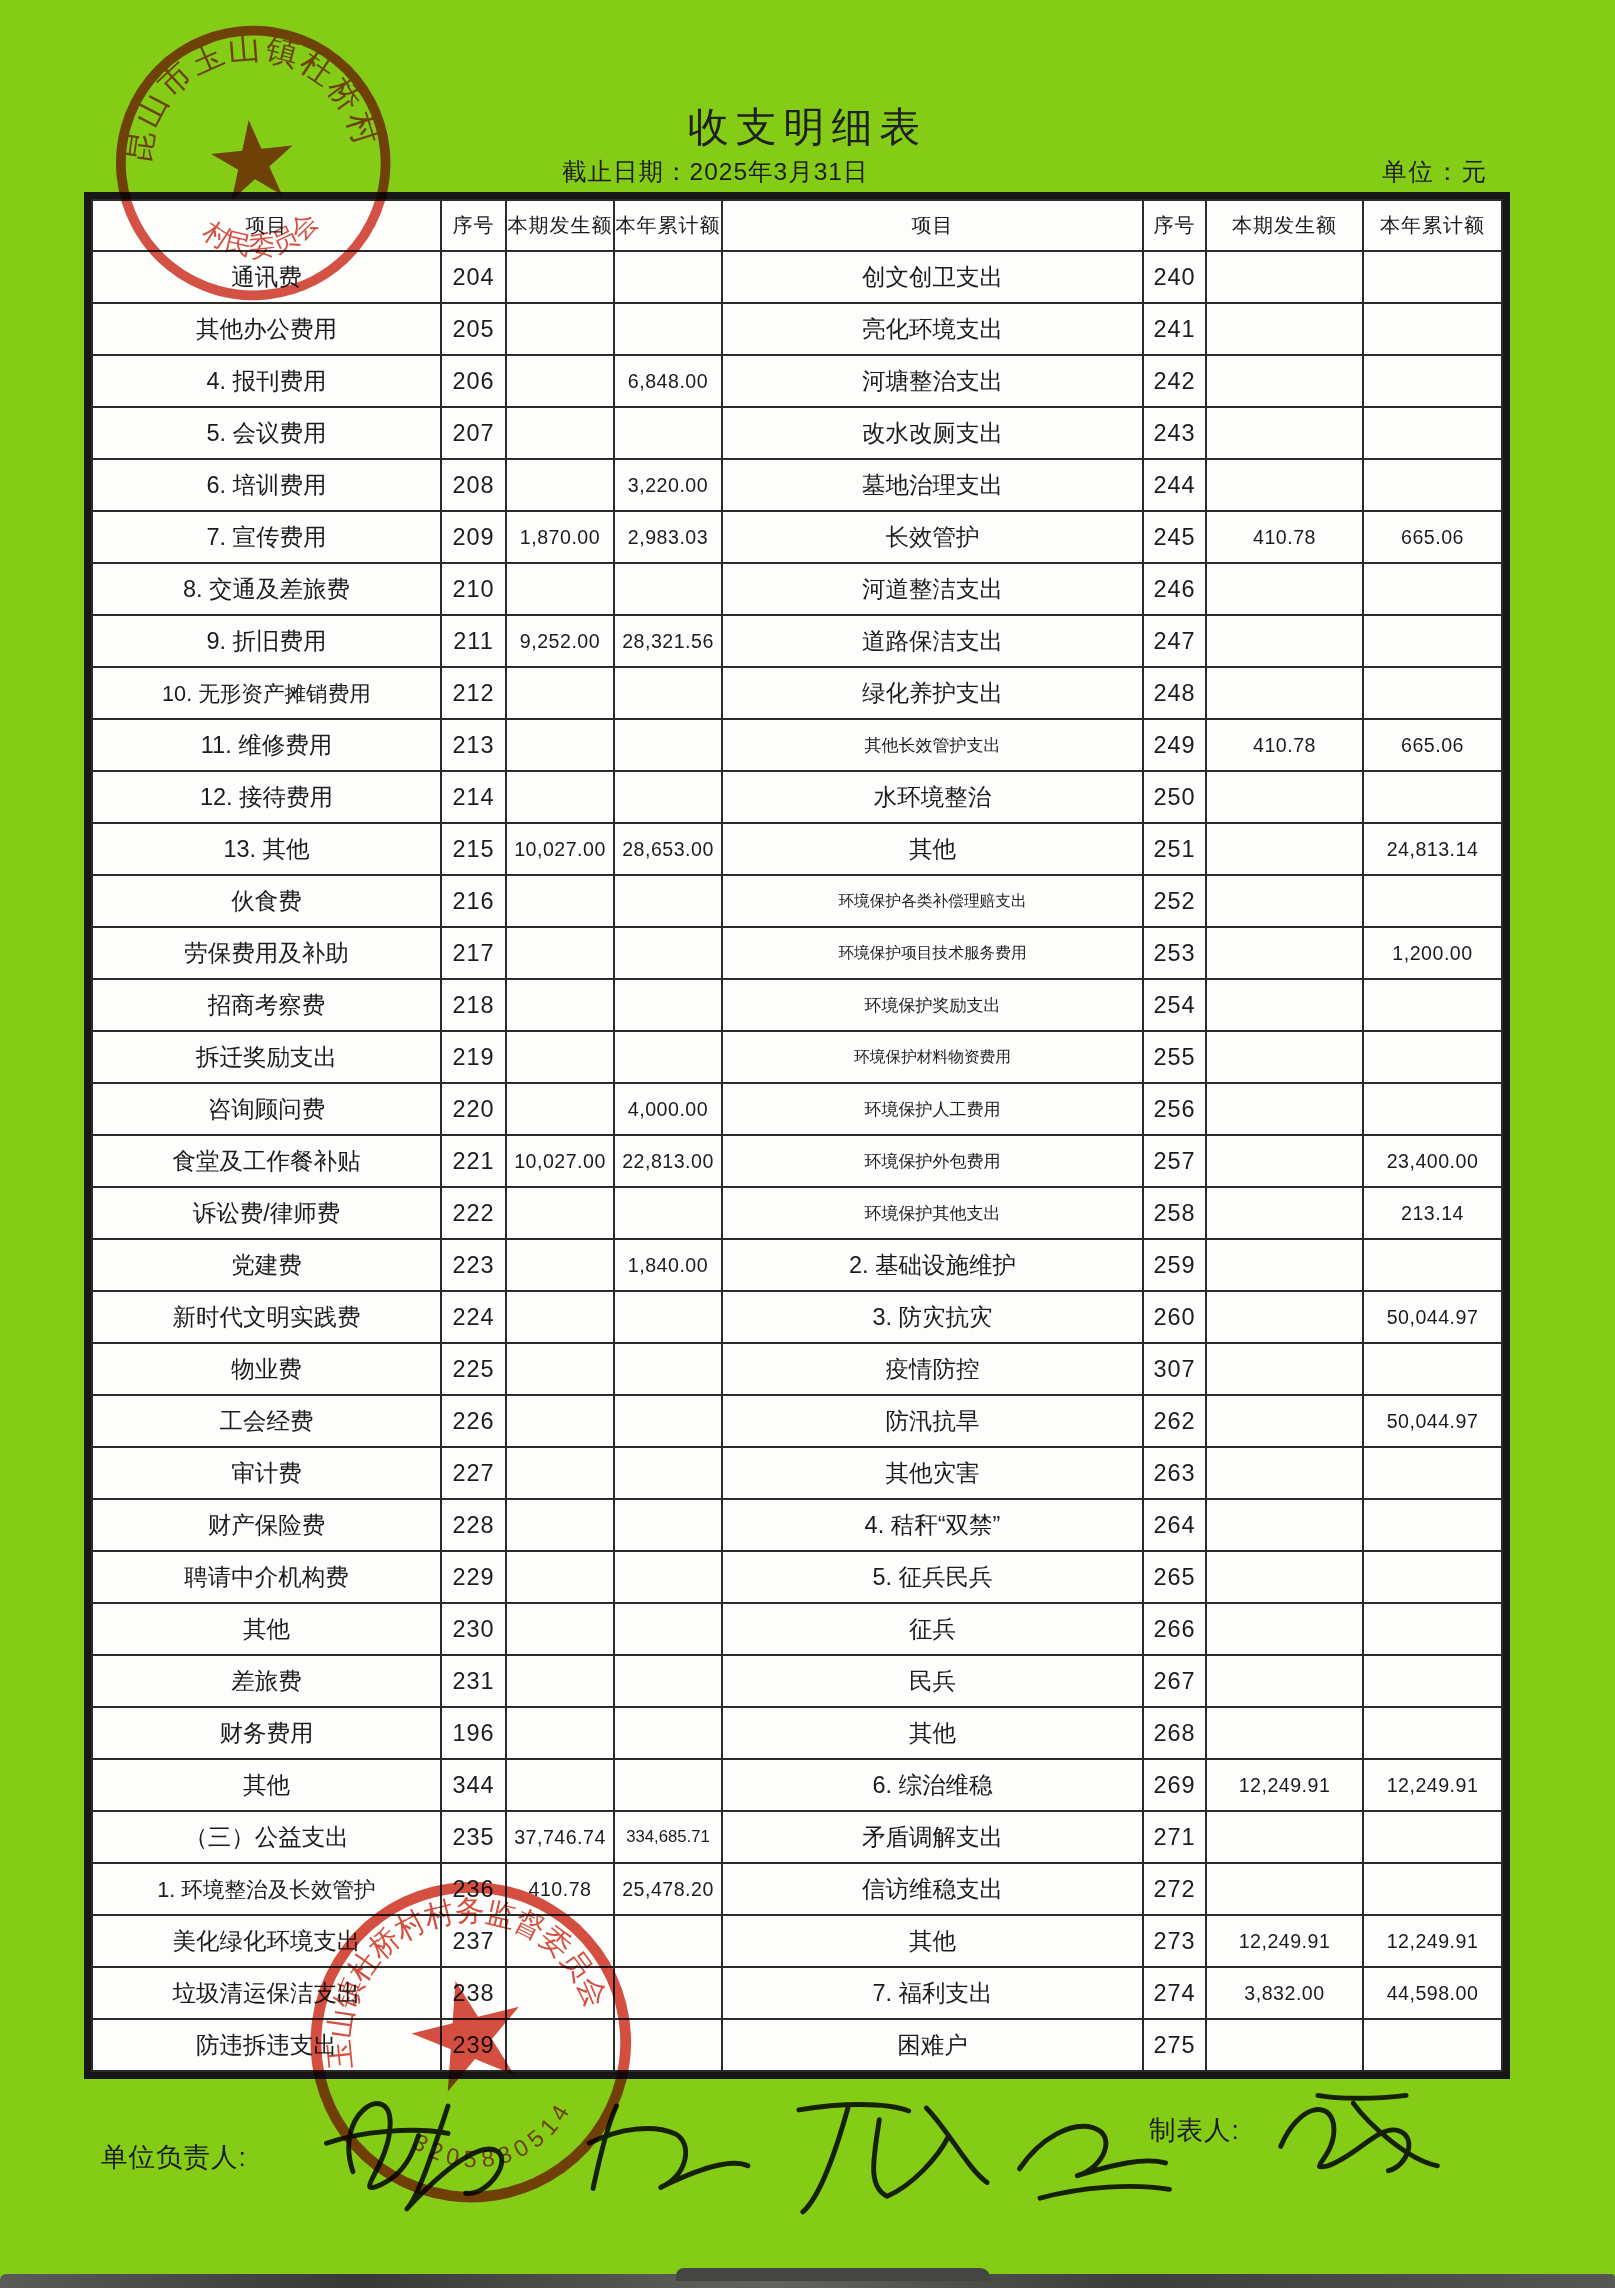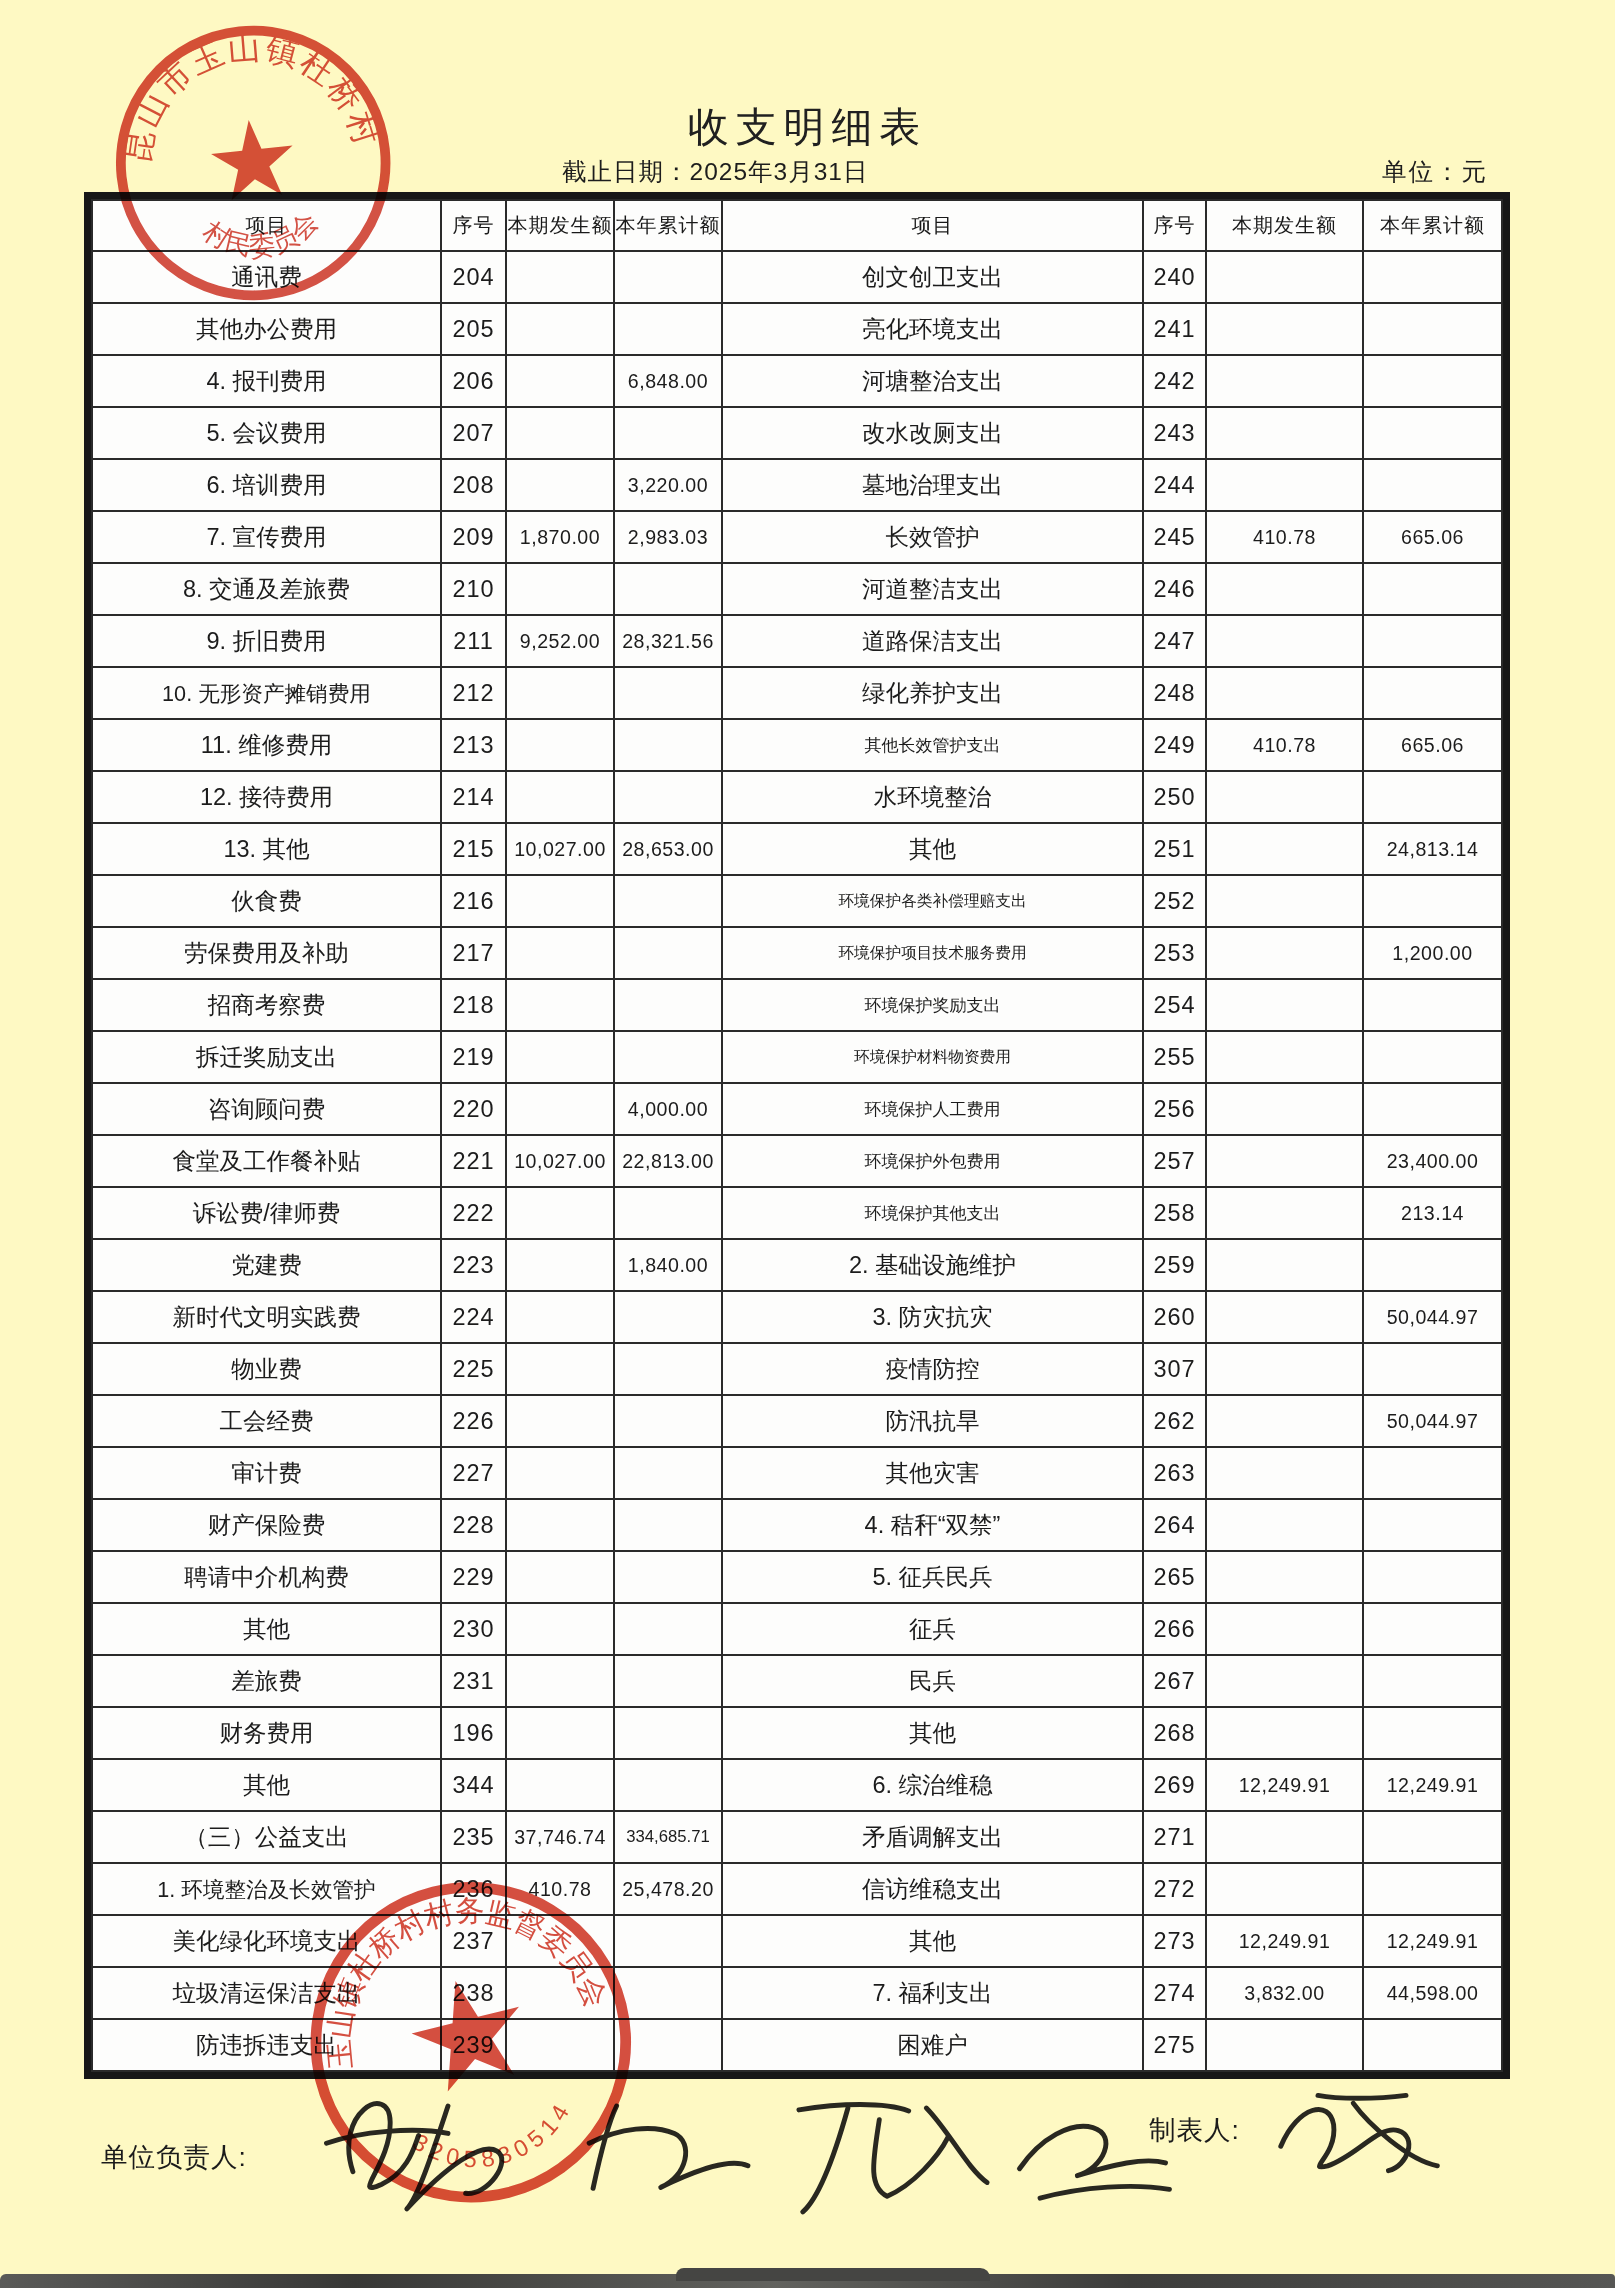--- a/index.html
+++ b/index.html
@@ -5,21 +5,21 @@
   html,body{margin:0;padding:0;}
   body{
     width:1615px;height:2289px;
     background:#ededeb;
     font-family:"Liberation Sans","DejaVu Sans",sans-serif;
     color:#1c1c1c;
     overflow:hidden;
   }
   .page{
     position:relative;width:1615px;height:2289px;
-    background:#fef9c3;
+    background:#84cc16;
   }
   .doc-title{
     position:absolute;left:50%;top:100px;transform:translateX(-50%);
     font-size:41px;letter-spacing:6.9px;color:#202020;white-space:nowrap;
   }
   .meta-date{
     position:absolute;left:562px;top:155px;font-size:24.5px;letter-spacing:1px;color:#1d1d1d;white-space:nowrap;
   }
   .meta-unit{
     position:absolute;left:1382px;top:155px;font-size:24.5px;letter-spacing:2px;color:#1d1d1d;white-space:nowrap;

